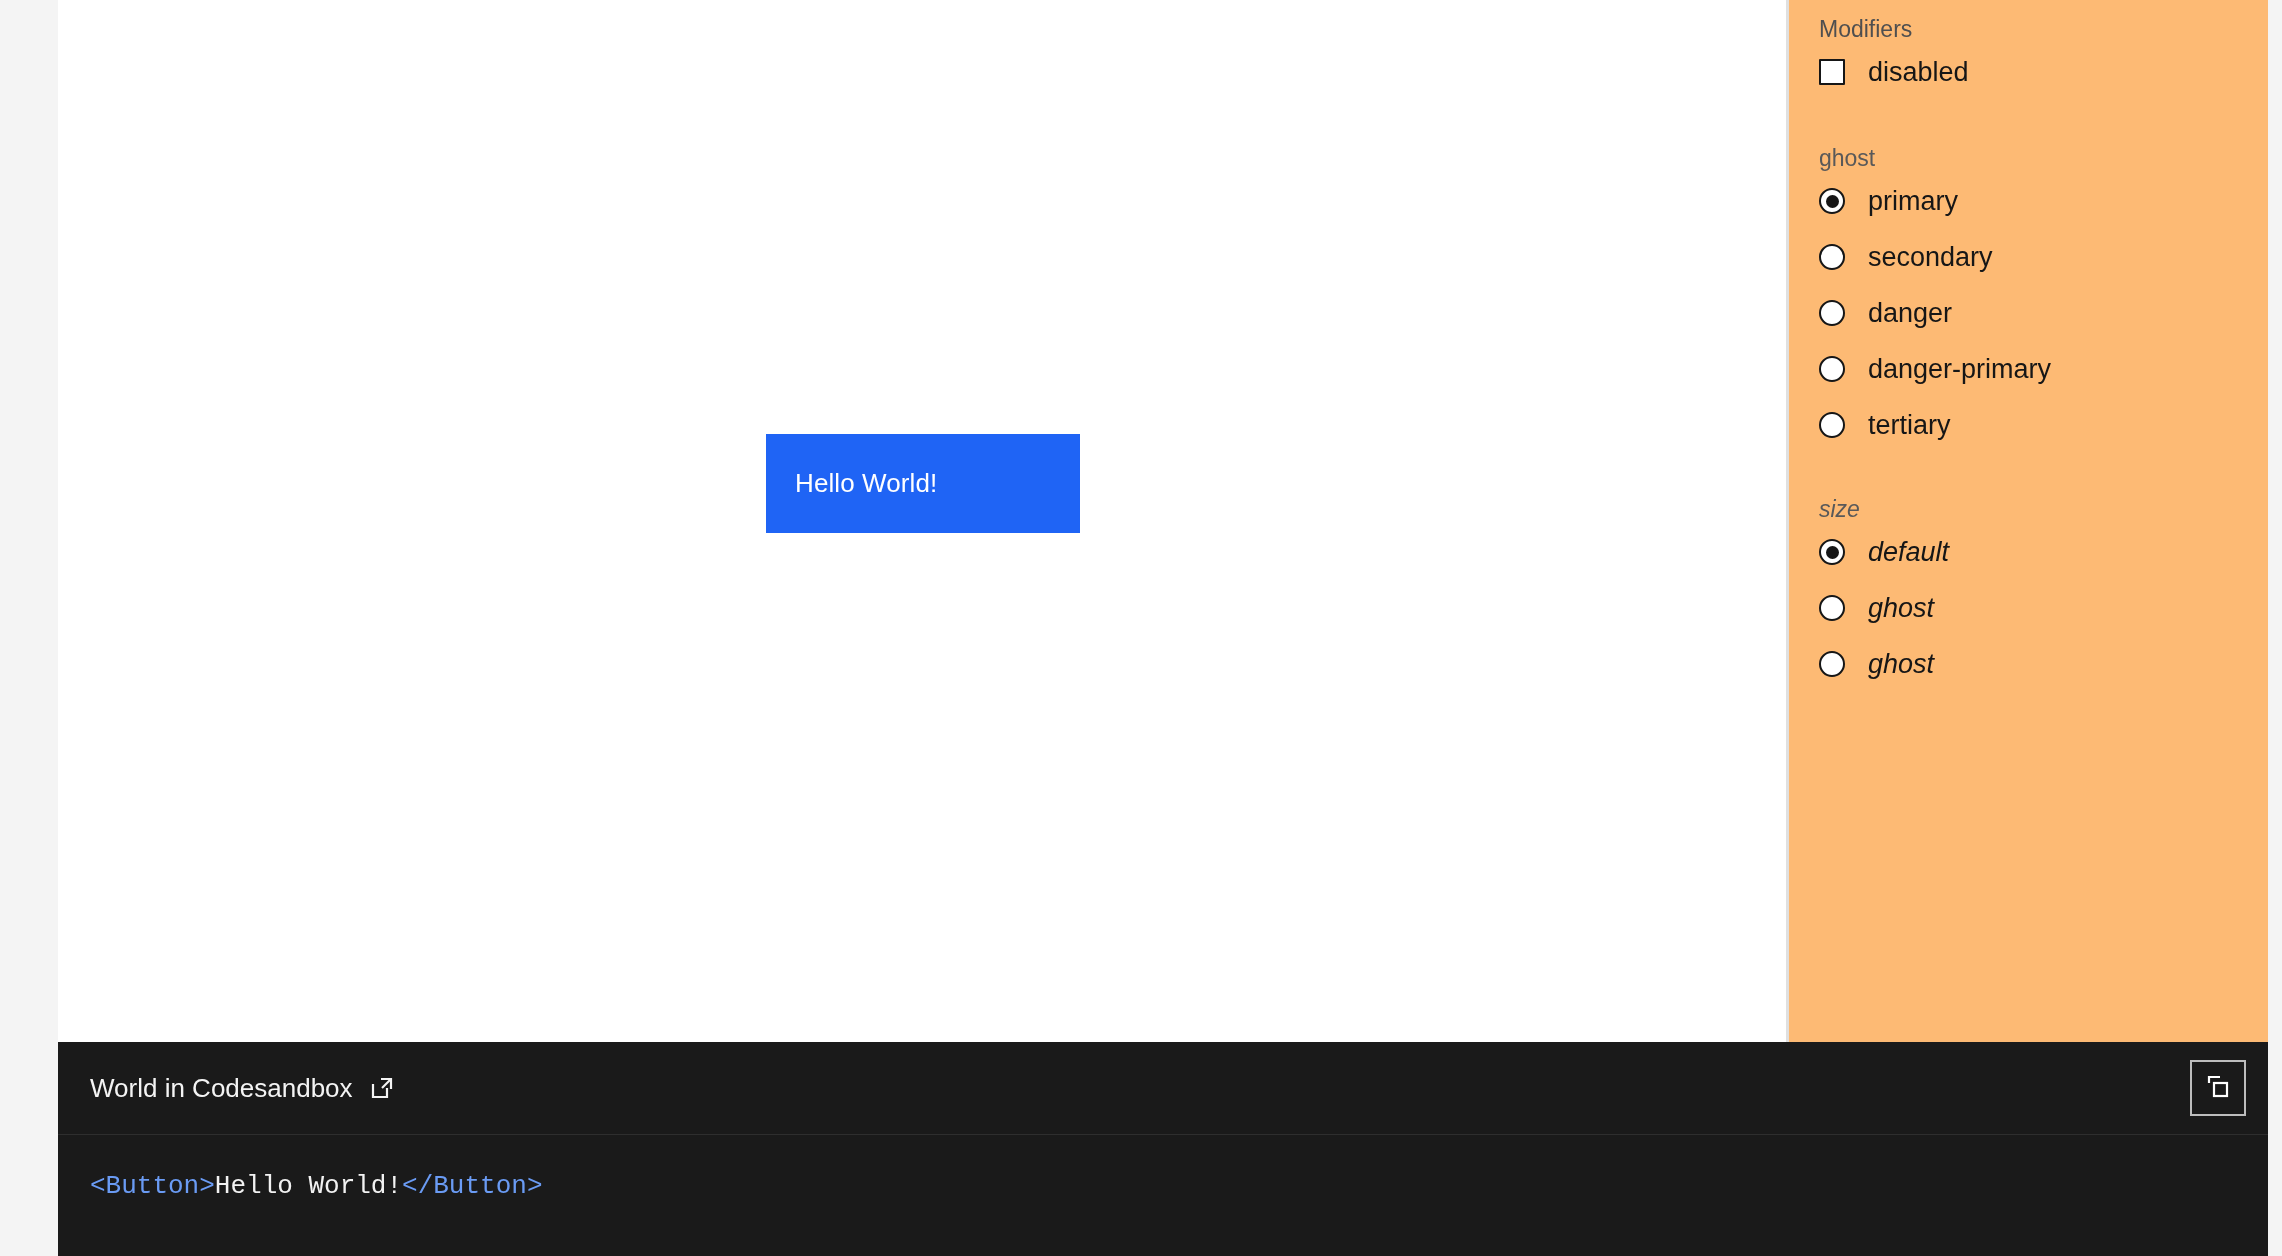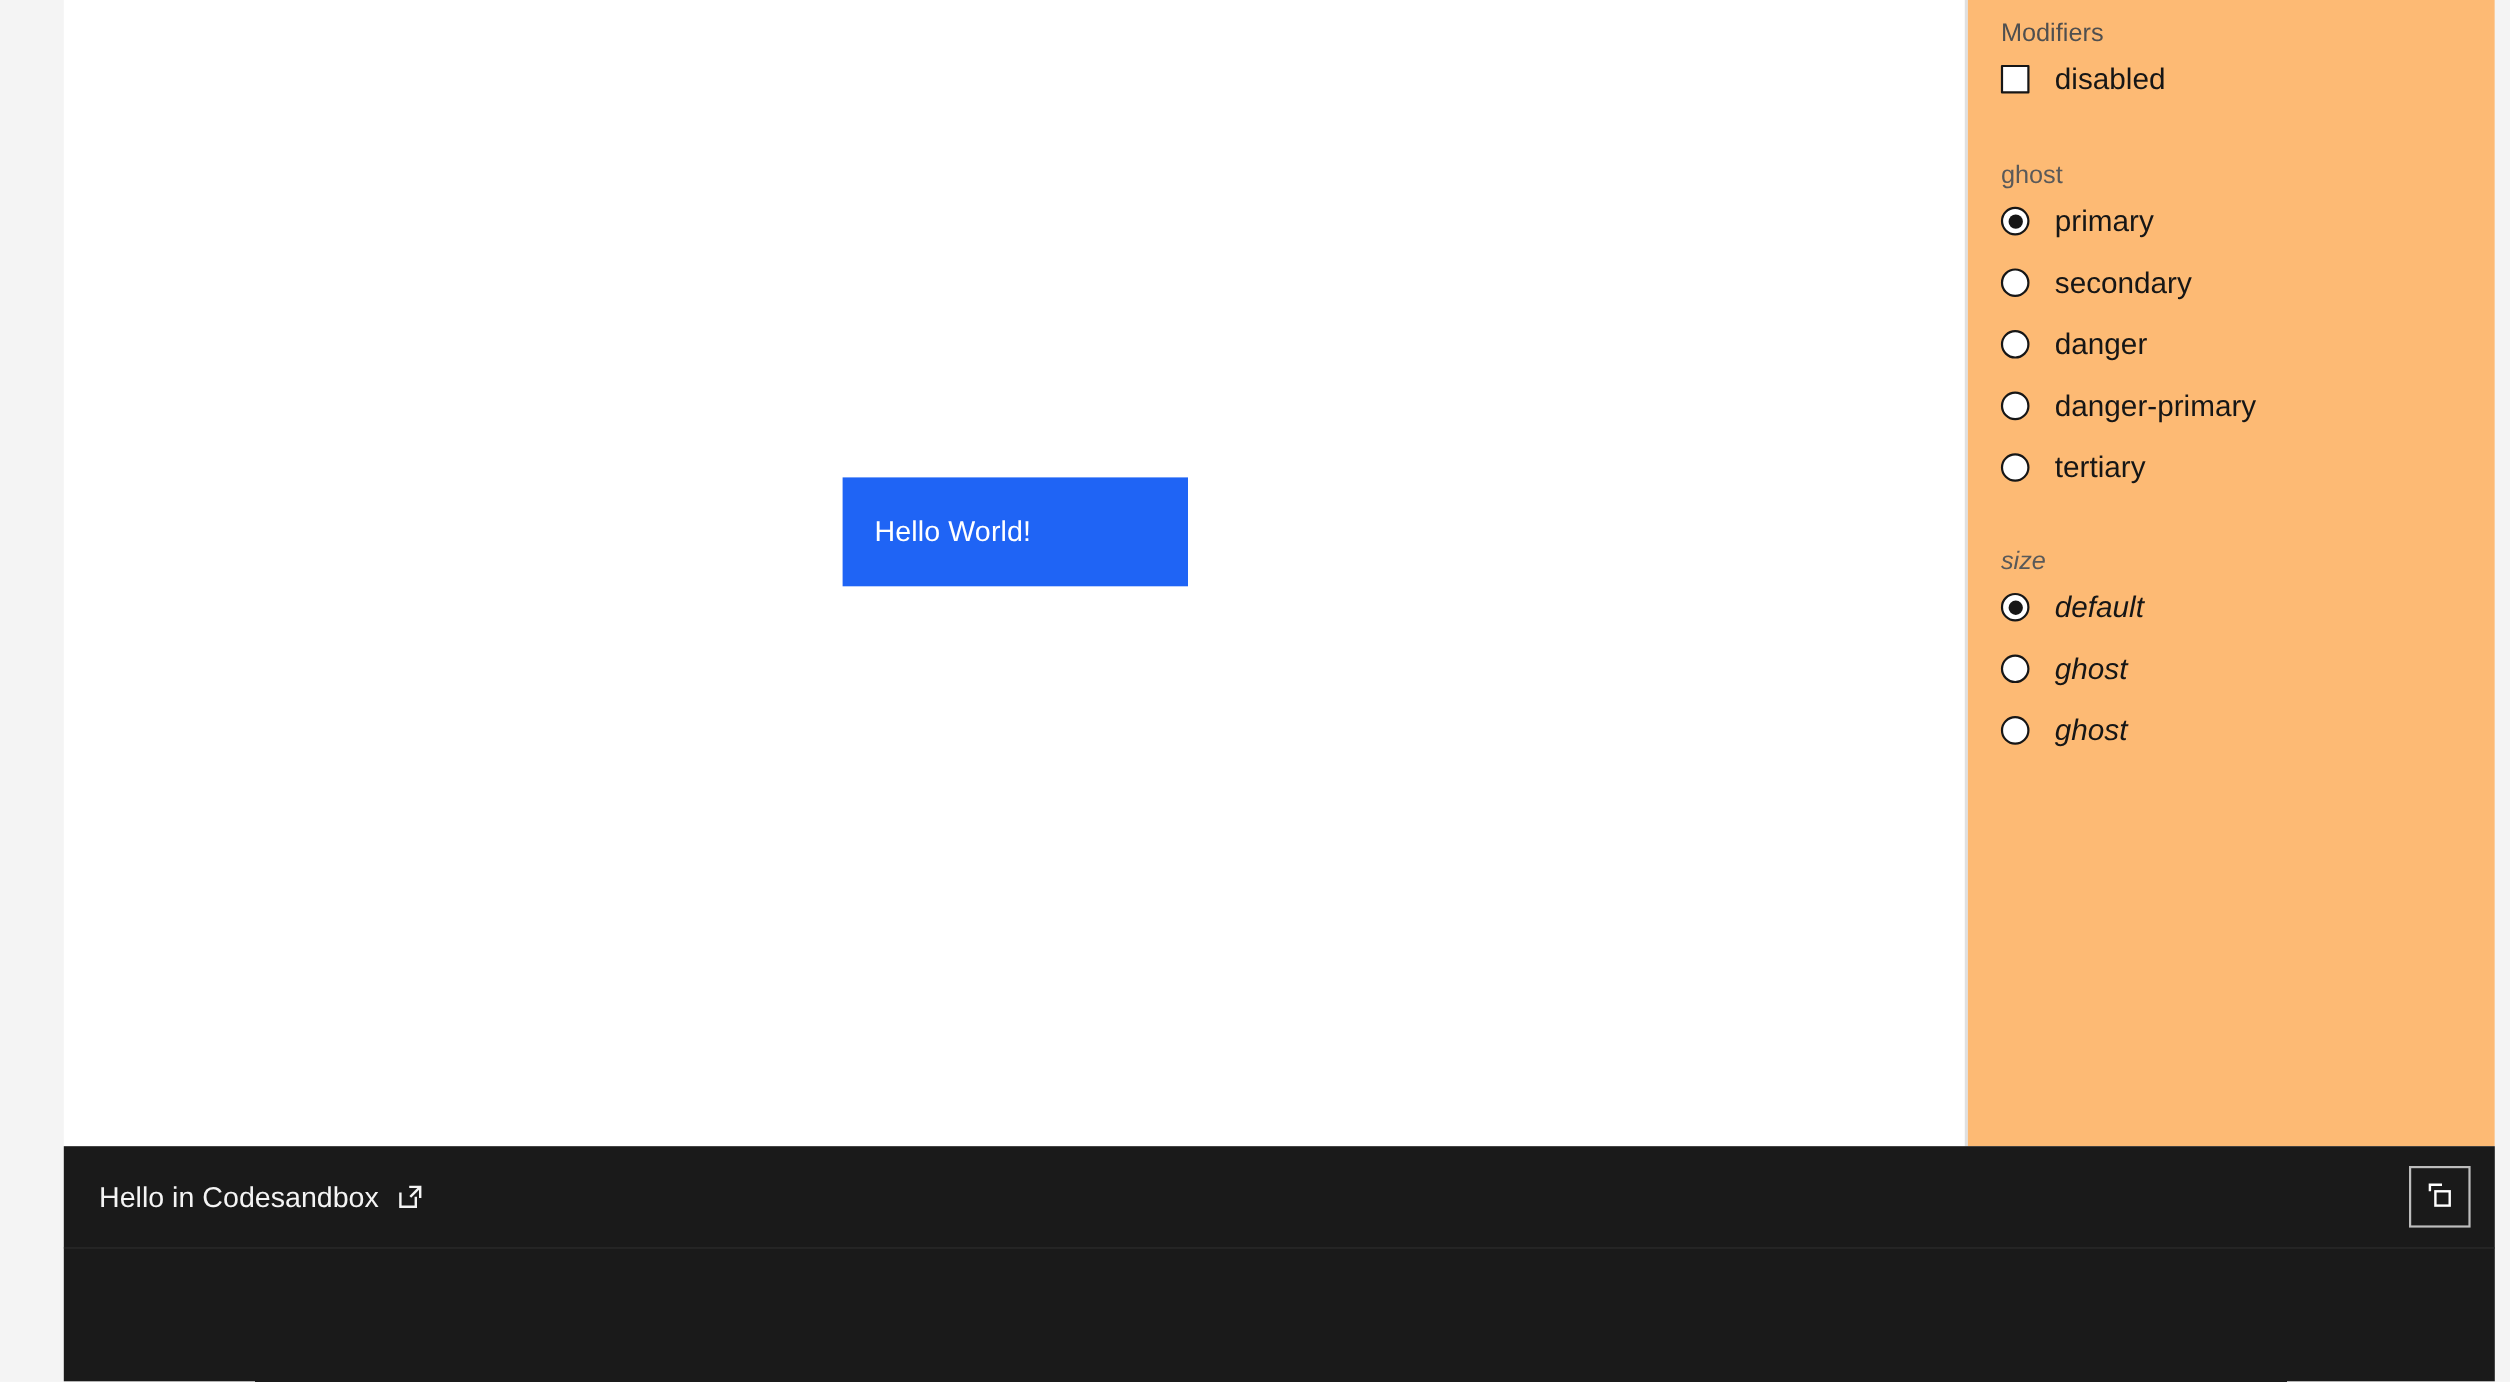--- a/index.html
+++ b/index.html
@@ -283,36 +283,39 @@
 
     </div>
 
     <div class="gutter-right"></div>
   </div>
 
   <div class="story-panel">
 
     <div class="story-header">
       <a class="codesandbox-link">
-        <span>Hello in Codesandbox</span>
+        <span>World in Codesandbox</span>
         <span class="external-icon">
           <svg width="26" height="26" viewBox="0 0 26 26" fill="none">
             <path d="M4 9 V22 H18 V13" stroke="#f4f4f4" stroke-width="2.2" fill="none"></path>
             <path d="M12 4 H22 V14" stroke="#f4f4f4" stroke-width="2.2" fill="none"></path>
             <path d="M22 4 L13 13" stroke="#f4f4f4" stroke-width="2.2"></path>
           </svg>
         </span>
       </a>
 
       <button class="copy-button">
         <span>
           <svg width="30" height="30" viewBox="0 0 30 30" fill="none">
             <path d="M6 11 V5 H17" stroke="#ffffff" stroke-width="2.2" fill="none"></path>
             <rect x="11" y="11" width="13" height="13" stroke="#ffffff" stroke-width="2.2" fill="none"></rect>
           </svg>
         </span>
       </button>
     </div>
 
+    <div class="code-area">
+      <div class="code-line"><span class="tok-tag">&lt;Button&gt;</span><span class="tok-text">Hello World!</span><span class="tok-tag">&lt;/Button&gt;</span></div>
+    </div>
 
   </div>
 
 </div>
 
 </body></html>

